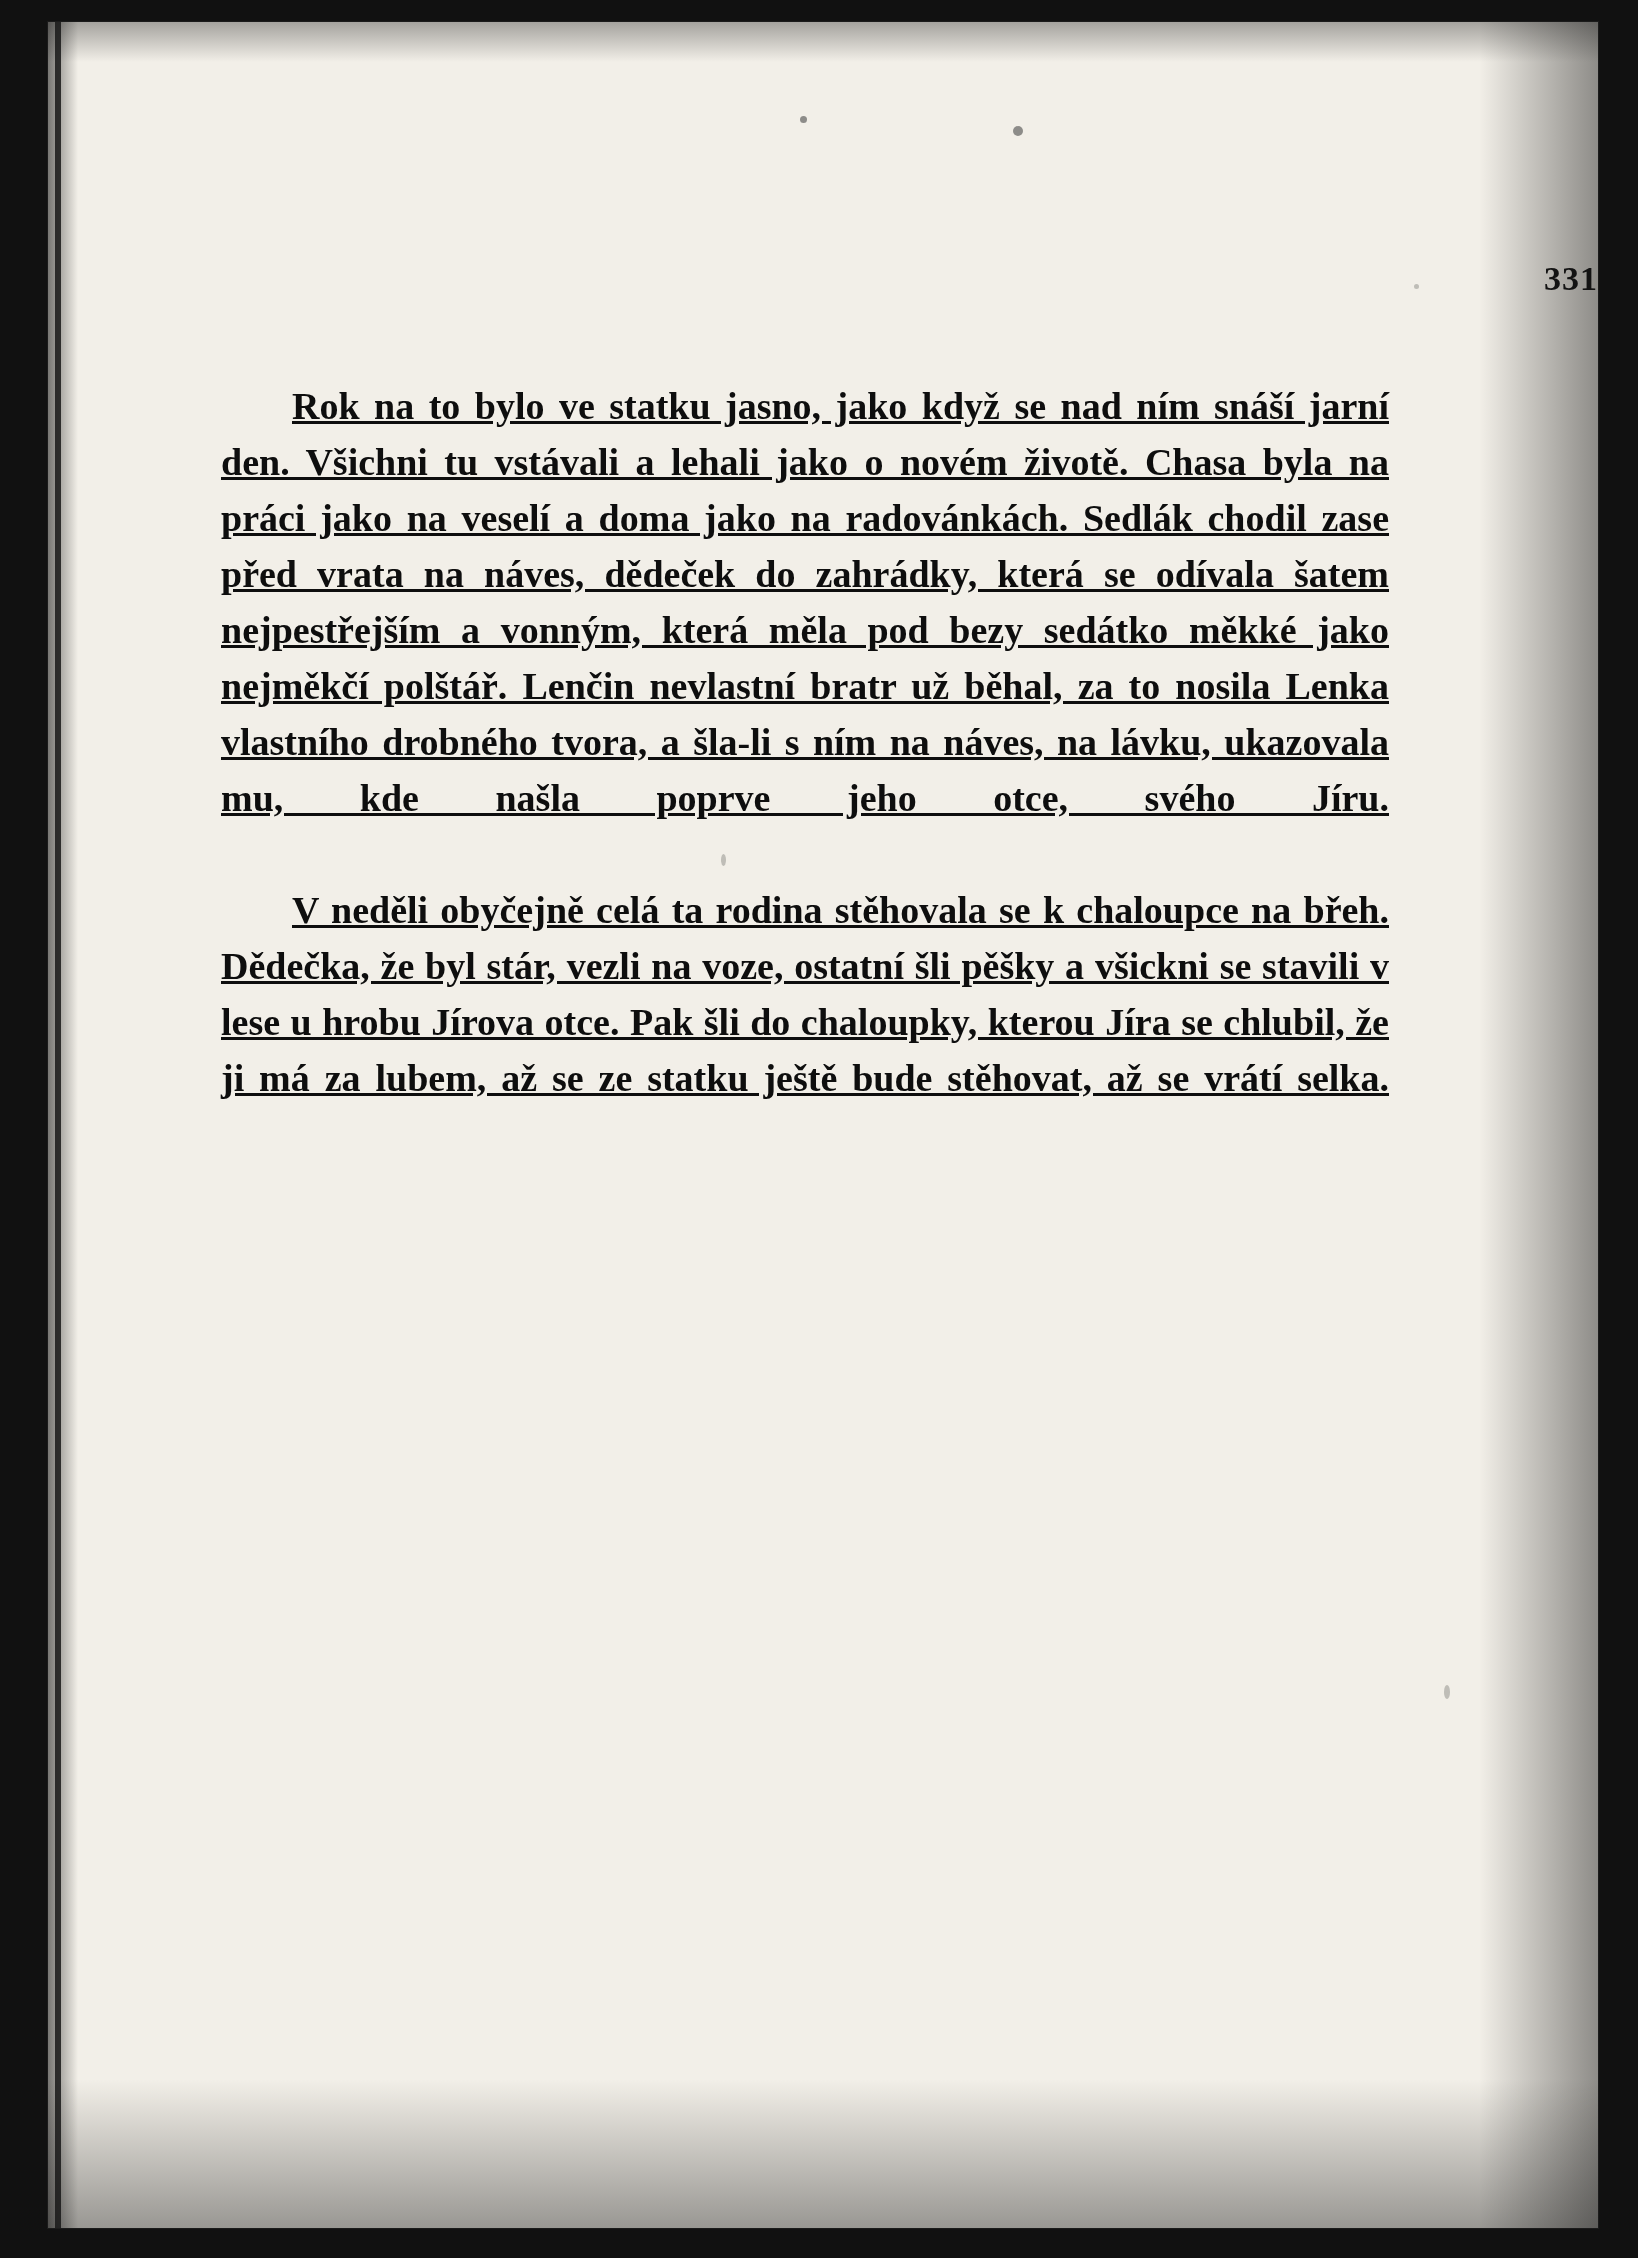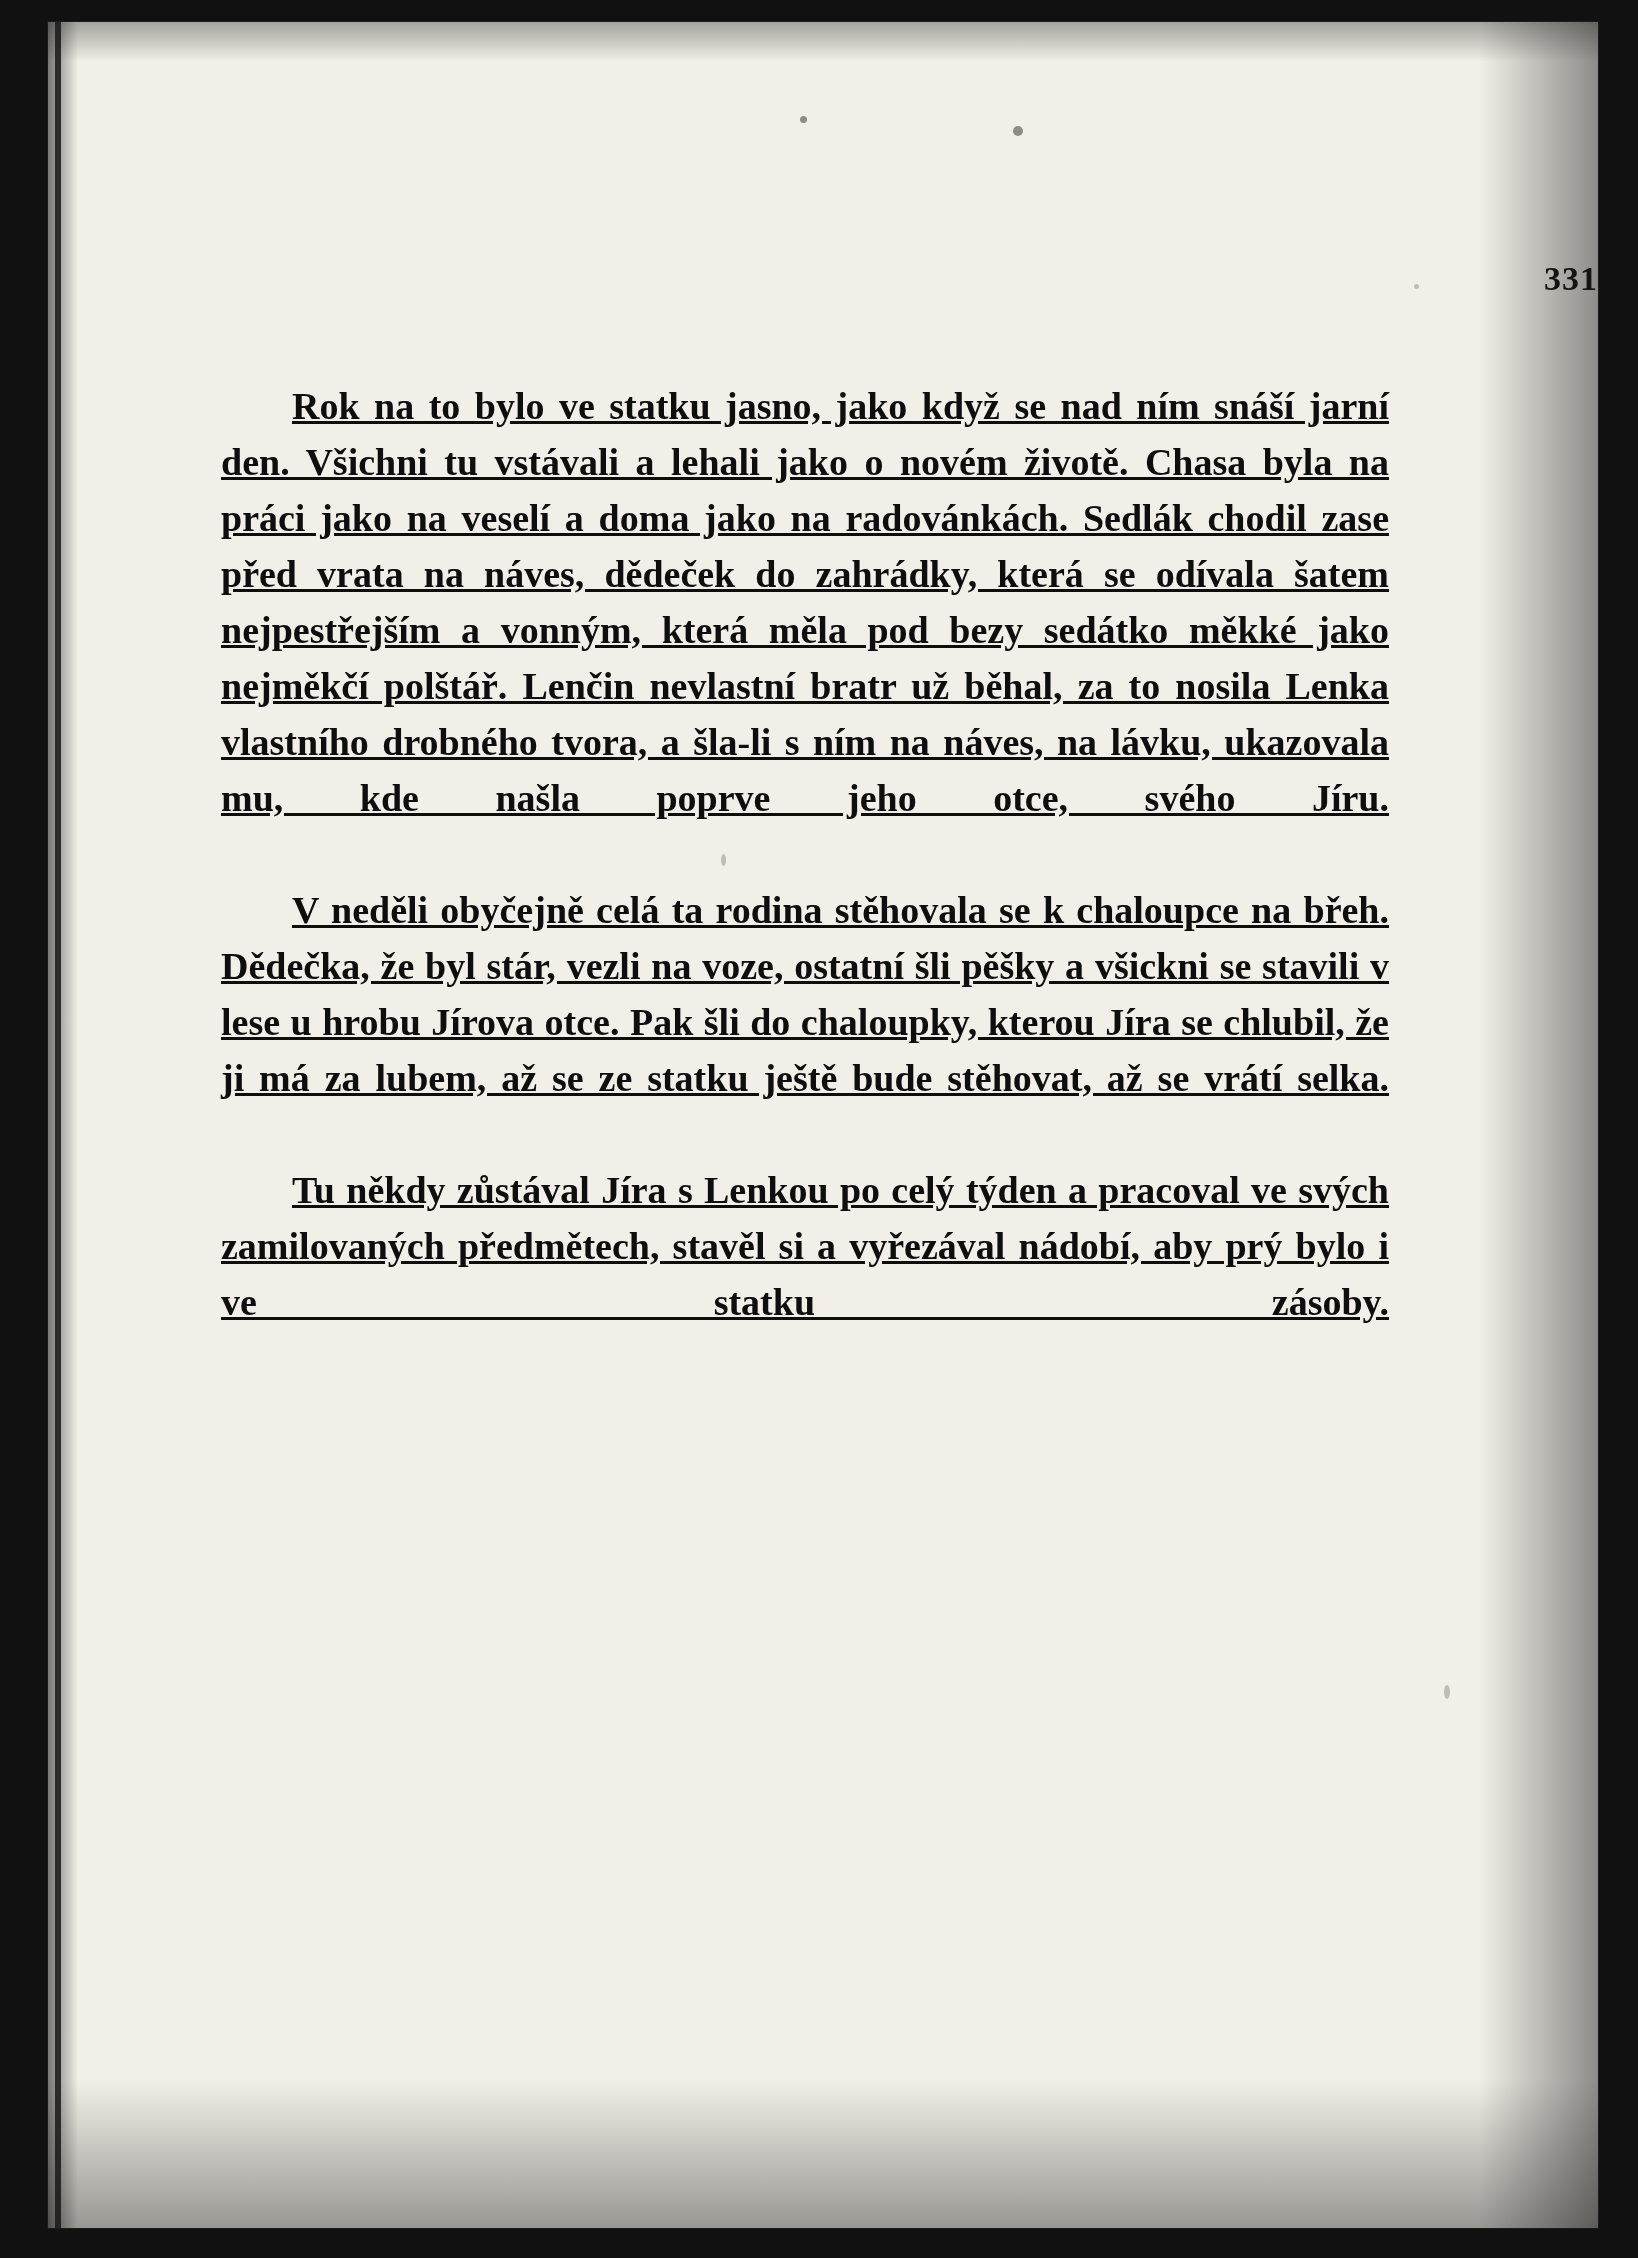--- a/index.html
+++ b/index.html
@@ -128,21 +128,20 @@
 
 <div class="page">
 
   <div class="paper">
 
     <div class="folio">331</div>
 
     <div class="textblock">
       <p class="para">Rok na to bylo ve statku jasno, jako když se nad ním snáší jarní den. Všichni tu vstávali a lehali jako o novém životě. Chasa byla na práci jako na veselí a doma jako na radovánkách. Sedlák chodil zase před vrata na náves, dědeček do zahrádky, která se odívala šatem nejpestřejším a vonným, která měla pod bezy sedátko měkké jako nejměkčí polštář. Lenčin nevlastní bratr už běhal, za to nosila Lenka vlastního drobného tvora, a šla-li s ním na náves, na lávku, ukazovala mu, kde našla poprve jeho otce, svého Jíru.</p>
       <p class="para">V neděli obyčejně celá ta rodina stěhovala se k chaloupce na břeh. Dědečka, že byl stár, vezli na voze, ostatní šli pěšky a všickni se stavili v lese u hrobu Jírova otce. Pak šli do chaloupky, kterou Jíra se chlubil, že ji má za lubem, až se ze statku ještě bude stěhovat, až se vrátí selka.</p>
-      <p class="para">Tu někdy zůstával Jíra s Lenkou po celý týden a pracoval ve svých zamilovaných předmětech, stavěl si a vyřezával nádobí, aby prý bylo i ve statku zásoby.</p>
     </div>
 
     <span class="speck" style="left:752px; top:94px; width:7px; height:7px;"></span>
     <span class="speck" style="left:965px; top:104px; width:10px; height:10px;"></span>
     <span class="speck light" style="left:1366px; top:262px; width:5px; height:5px;"></span>
     <span class="speck light" style="left:1396px; top:1663px; width:6px; height:14px;"></span>
     <span class="speck light" style="left:673px; top:832px; width:5px; height:12px;"></span>
   </div>
 
   <div class="edge-left"></div>

